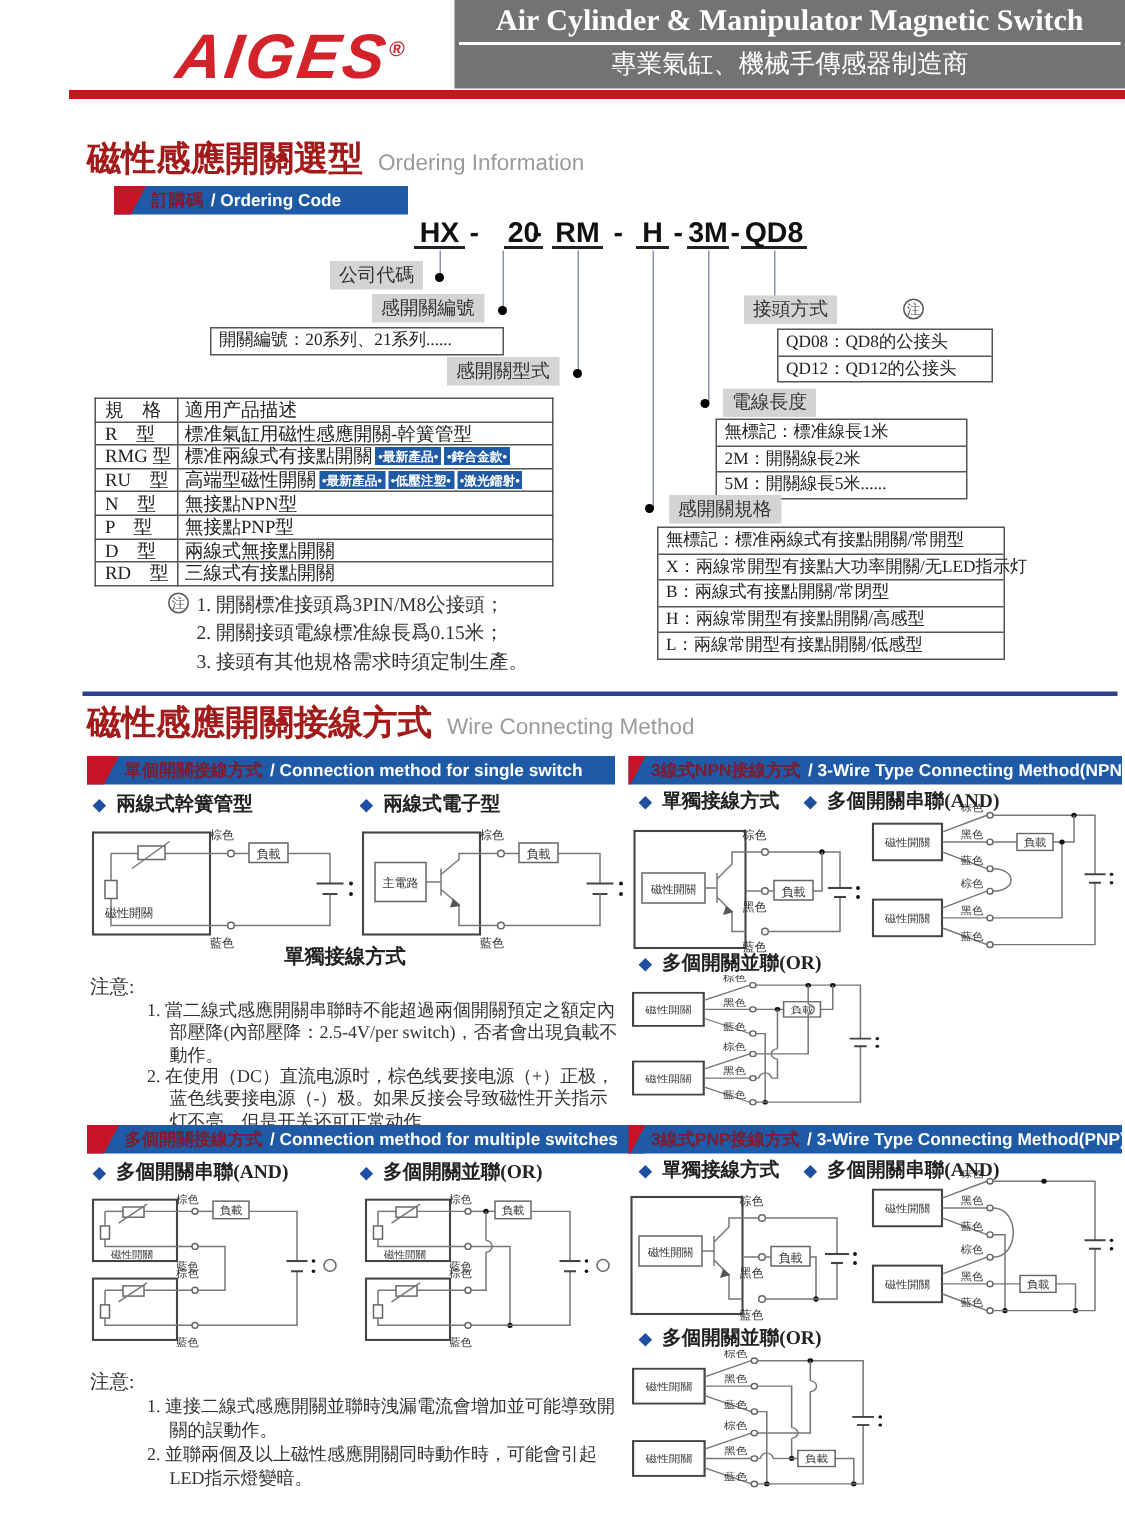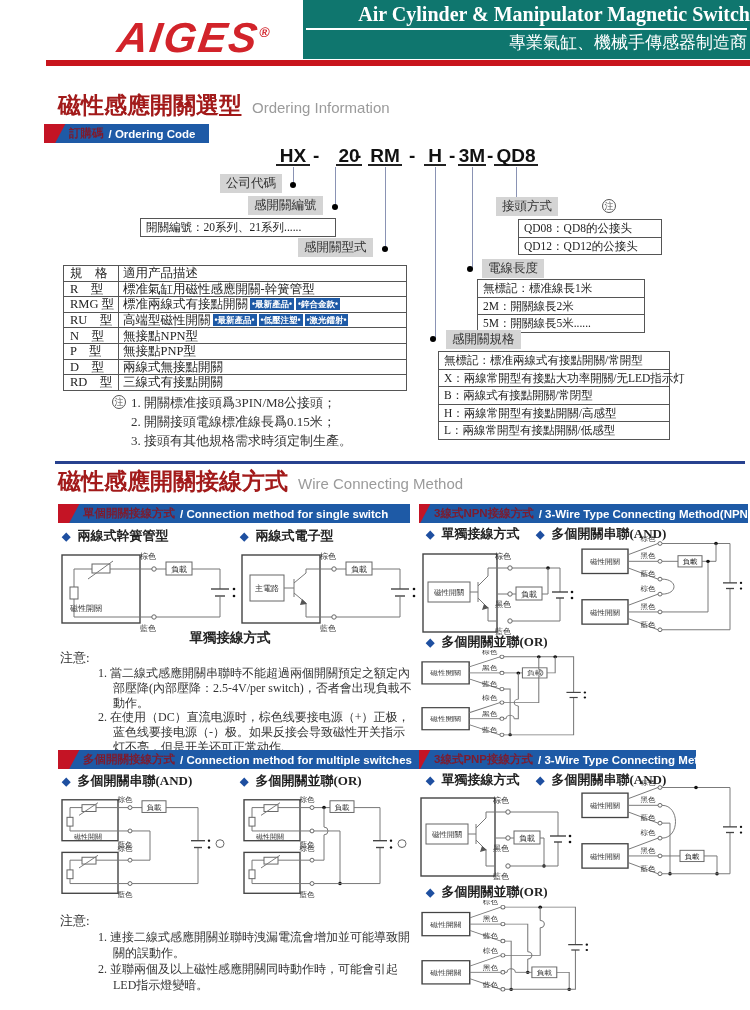--- a/index.html
+++ b/index.html
@@ -2,21 +2,21 @@
 <html><head>
 <meta charset="utf-8">
 <style>
   *{margin:0;padding:0;box-sizing:border-box}
   html,body{width:750px;height:1010px;background:#fff;position:relative;overflow:hidden;
     font-family:"Liberation Sans",sans-serif;}
   
   .logo{position:absolute;left:118px;top:14px;font-size:42px;font-weight:bold;font-style:italic;
     color:#d2232a;letter-spacing:2px;transform:skewX(-8deg);white-space:nowrap}
   .logo sup{font-size:14px;font-style:normal}
-  .banner{position:absolute;left:303px;top:0;width:447px;height:59px;background:#0f766e;color:#fff;text-align:right}
+  .banner{position:absolute;left:303px;top:0;width:447px;height:59px;background:#737373;color:#fff;text-align:center}
   .banner .t1{font-family:"Liberation Serif",serif;font-weight:bold;font-size:20px;line-height:28px;white-space:nowrap}
   .banner .t2{font-size:17px;line-height:26px;border-top:2px solid #fff;margin:0 3px;white-space:nowrap}
   .brandbar{position:absolute;left:46px;top:60px;width:704px;height:6px;background:#c8151d}
   
   .sech{position:absolute;display:flex;align-items:baseline;white-space:nowrap}
   .sech .zh{font-family:"Liberation Serif",serif;font-weight:bold;font-size:23px;color:#a21a1a}
   .sech .en{font-size:15px;color:#9b9b9b;margin-left:10px}
   
   .badge{position:absolute;height:19px;background:#1e5aa6;display:flex;align-items:center;
     font-size:11.5px;font-weight:bold;white-space:nowrap;overflow:hidden}
@@ -32,21 +32,21 @@
   .ndot{position:absolute;width:6px;height:6px;border-radius:50%;background:#000}
   .glabel{position:absolute;background:#d4d4d4;color:#333;font-size:12.5px;line-height:18px;height:19px;
     padding:0 6px;font-family:"Liberation Serif",serif;white-space:nowrap}
   .circ{position:absolute;width:14px;height:14px;border:1px solid #555;border-radius:50%;
     font-size:9px;line-height:12px;text-align:center;color:#555}
   .obox{position:absolute;border:1px solid #555;background:#fff}
   .obox .row{border-bottom:1px solid #555;font-size:11.5px;line-height:16.5px;padding:0 5px;
     white-space:nowrap;font-family:"Liberation Serif",serif;color:#222}
   .obox .row:last-child{border-bottom:none}
   
-  .spec-table{position:absolute;left:63px;top:265px;width:344px;border-collapse:collapse;
+  .spec-table{position:absolute;left:63px;top:265px;width:306px;border-collapse:collapse;
     font-size:12.5px;font-family:"Liberation Serif",serif;color:#222}
   .spec-table td{border:1px solid #555;padding:0 4px;height:15.6px;line-height:14px;white-space:nowrap}
   .spec-table td.c1{width:54px;padding-left:6px}
   .tbadge{display:inline-block;background:#1e5aa6;color:#fff;font-size:8.5px;font-weight:bold;
     font-family:"Liberation Sans",sans-serif;padding:0 2px;margin-left:2px;line-height:12px;vertical-align:1px}
   
   .note-line{position:absolute;font-size:13px;line-height:19px;color:#333;font-family:"Liberation Serif",serif;white-space:nowrap}
   .divider{position:absolute;left:55px;top:461px;width:690px;height:3px;background:#27418f}
   .sub{position:absolute;font-size:13px;font-weight:bold;color:#222;font-family:"Liberation Serif",serif;white-space:nowrap}
   .sub .dm{color:#1e4fa0;margin-right:7px;font-size:11px}
@@ -72,21 +72,21 @@
 <div class="banner">
   <div class="t1">Air Cylinder &amp; Manipulator Magnetic Switch</div>
   <div class="t2">專業氣缸、機械手傳感器制造商</div>
 </div>
 <div class="brandbar"></div>
 
 <div class="sech" style="left:58px;top:90px">
   <span class="zh">磁性感應開關選型</span>
   <span class="en">Ordering  Information</span>
 </div>
-<div class="badge" style="left:44px;top:124px;width:165px">
+<div class="badge" style="left:76px;top:124px;width:196px">
   <span class="acc"></span>
   <span class="zh">訂購碼</span>
   <span class="en">/ Ordering Code</span>
 </div>
 
 <div class="code-part" style="left:276px;width:34px">HX</div>
 <div class="code-dash" style="left:313px">-</div>
 <div class="code-part" style="left:336px;width:26px">20</div>
 <div class="code-dash" style="left:355px">-</div>
 <div class="code-part" style="left:368px;width:34px">RM</div>
@@ -379,21 +379,21 @@
     <line class="bat" x1="146" y1="56" x2="154" y2="56"></line>
   <circle class="jd" cx="161" cy="50" r="1.2"></circle>
     <circle class="jd" cx="161" cy="56" r="1.2"></circle>
 </svg>
 
 <div class="badge" style="left:58px;top:750px;width:372px">
   <span class="acc"></span>
   <span class="zh">多個開關接線方式</span>
   <span class="en">/ Connection method for multiple switches</span>
 </div>
-<div class="badge" style="left:419px;top:750px;width:277px">
+<div class="badge" style="left:419px;top:750px;width:329px">
   <span class="acc" style="width:18px"></span>
   <span class="zh">3線式PNP接線方式</span>
   <span class="en">/ 3-Wire Type Connecting Method(PNP)</span>
 </div>
 
 <div class="sub" style="left:62px;top:772px"><span class="dm">◆</span><span>多個開關串聯(AND)</span></div>
 <div class="sub" style="left:240px;top:772px"><span class="dm">◆</span><span>多個開關並聯(OR)</span></div>
 <div class="sub" style="left:426px;top:771px"><span class="dm">◆</span><span>單獨接線方式</span></div>
 <div class="sub" style="left:536px;top:771px"><span class="dm">◆</span><span>多個開關串聯(AND)</span></div>
 

